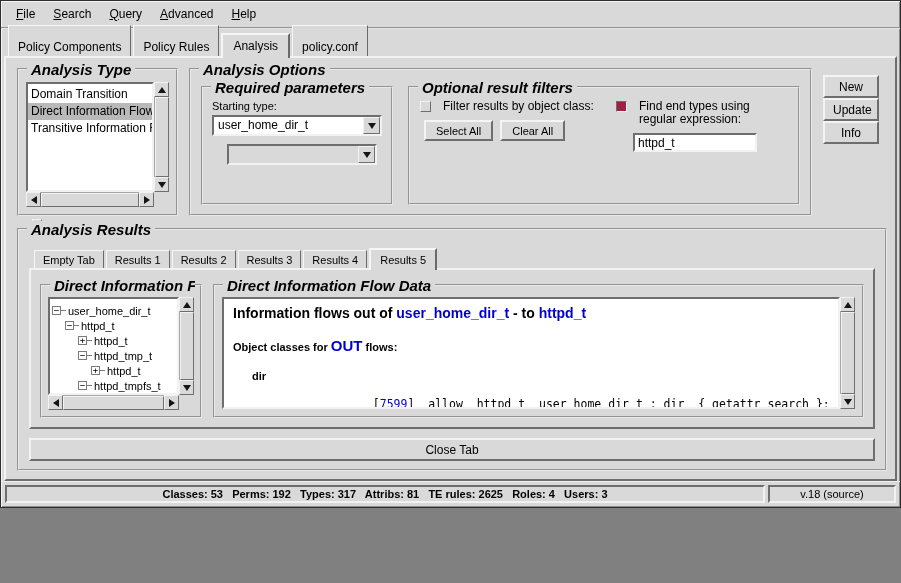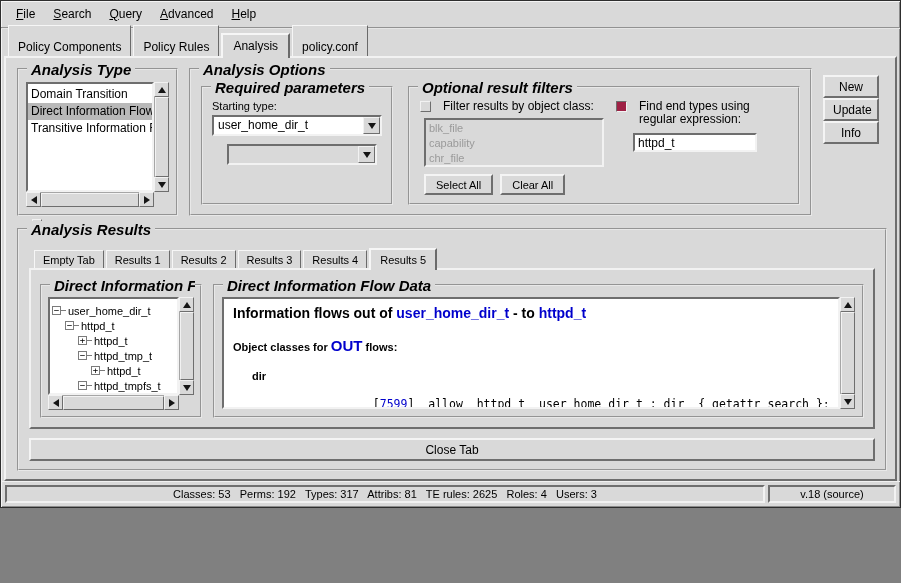--- a/index.html
+++ b/index.html
@@ -145,21 +145,21 @@
   .rule-id { color: var(--link-blue, #0000cc); text-decoration: underline; cursor: pointer; }
 
   .close-tab-btn { margin-top: 9px; height: 23px; width: 100%; flex: none; }
 
   
   .statusbar { height: 26px; flex: none; display: flex; gap: 3px; padding: 3px 4px 4px 4px;
                border-top: 1px solid #f0f0f0; align-items: stretch; }
   .status-cell { border: 2px solid; border-color: #6e6e6e #f2f2f2 #f2f2f2 #6e6e6e;
                  font-size: 11px; display: flex; align-items: center; justify-content: center;
                  white-space: pre; overflow: hidden; }
-  .status-stats { flex: 1; }
+  .status-stats { flex: 1; font-weight: bold; }
   .status-version { width: 128px; flex: none; }
 </style>
 </head>
 <body>
 
 <div class="window">
 
   <div class="menubar">
     <span class="menu-item">File</span>
     <span class="menu-item">Search</span>
@@ -234,25 +234,20 @@
         </div>
 
         <div class="group grp-filters">
           <span class="group-title">Optional result filters</span>
 
           <div class="filters-left">
             <div class="chk-row">
               <span class="chk"></span>
               <span>Filter results by object class:</span>
             </div>
-            <div class="obj-listbox">
-              <div class="obj-item">blk_file</div>
-              <div class="obj-item">capability</div>
-              <div class="obj-item">chr_file</div>
-            </div>
             <div class="filters-btn-row">
               <button class="btn btn-small">Select All</button>
               <button class="btn btn-small">Clear All</button>
             </div>
           </div>
 
           <div class="filters-right">
             <div class="chk-row">
               <span class="chk checked"></span>
               <span>Find end types using regular expression:</span>

